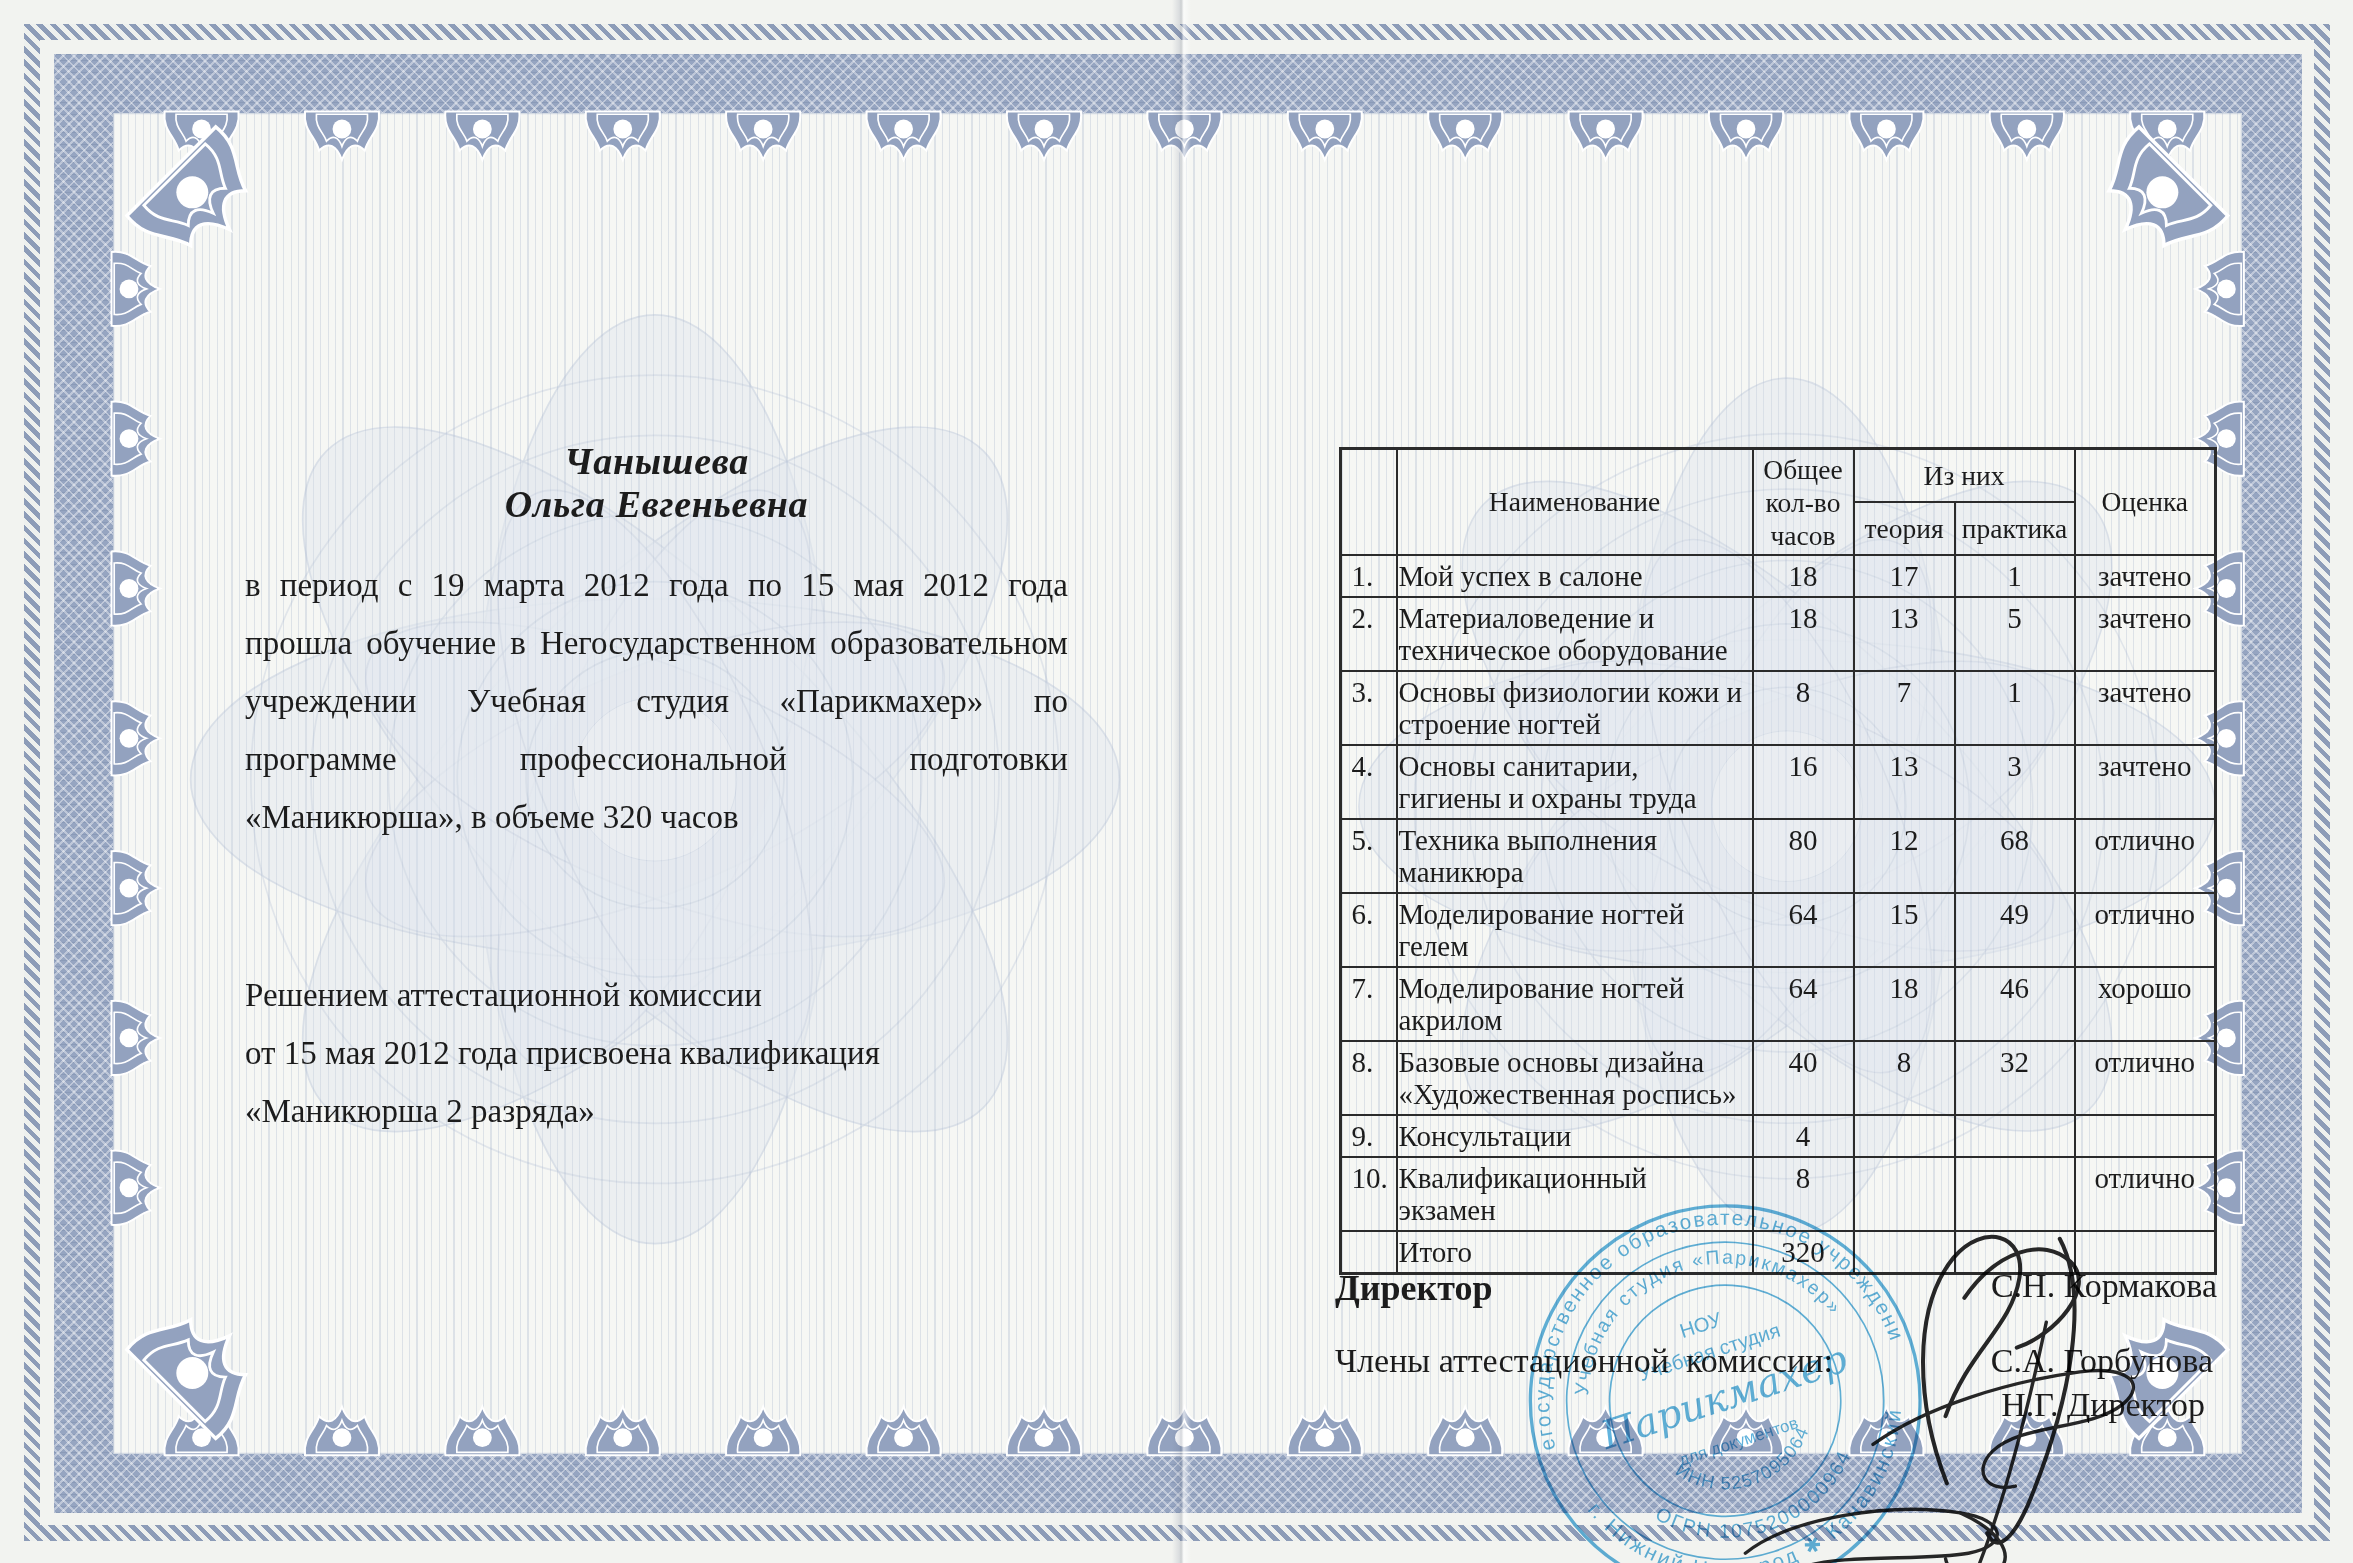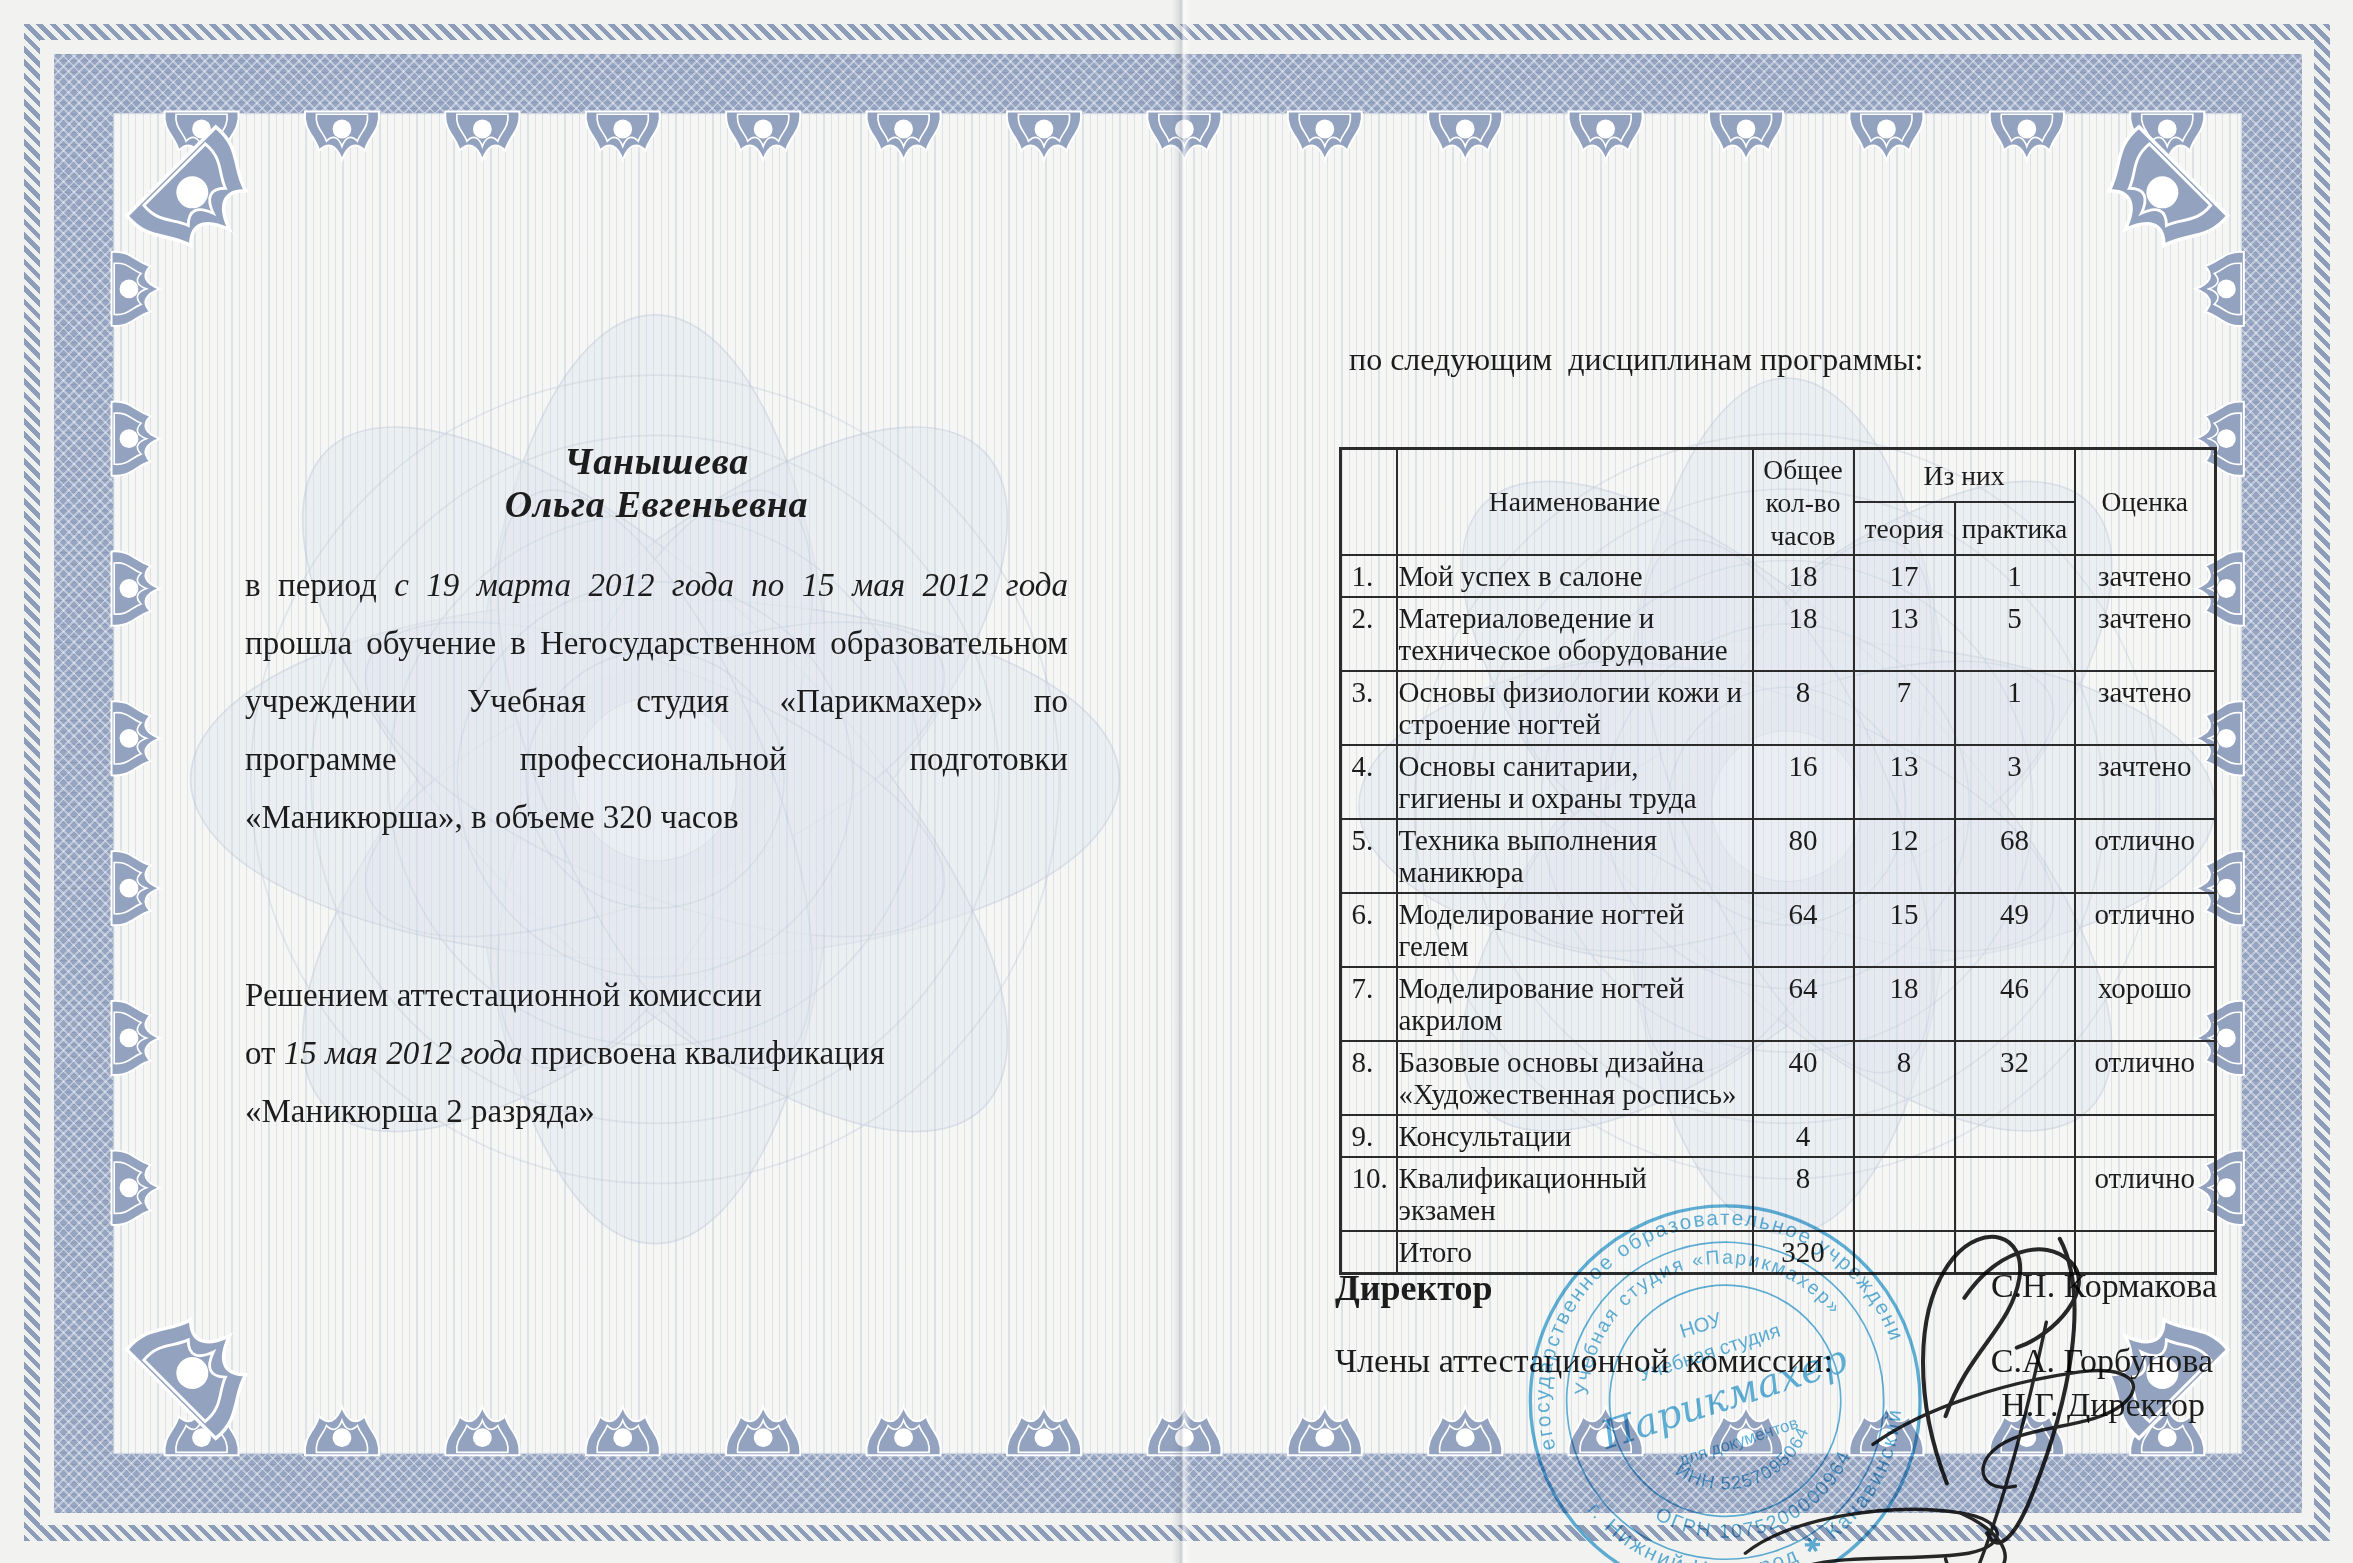--- a/index.html
+++ b/index.html
@@ -23,21 +23,21 @@
   .deco-layer{position:absolute;left:0;top:0;}
   
   .fold{position:absolute;top:0;bottom:0;left:1172px;width:19px;
     background:linear-gradient(90deg,rgba(110,120,145,0) 0%,rgba(110,120,145,.18) 38%,rgba(70,80,100,.22) 48%,rgba(255,255,255,.65) 62%,rgba(255,255,255,0) 100%);}
   
   .name-block{position:absolute;left:245px;top:440px;width:823px;text-align:center;
     font-size:38px;font-weight:bold;font-style:italic;line-height:43px;letter-spacing:0.7px;}
   .para1{position:absolute;left:245px;top:556px;width:823px;font-size:33px;line-height:58px;}
   .para1 .jline{text-align:justify;text-align-last:justify;}
   .para2{position:absolute;left:245px;top:966px;width:873px;font-size:33px;line-height:58px;}
-  .it{font-style:italic;margin-top:26px;}
+  .it{margin-top:26px;}
   .pre{white-space:pre-wrap;}
   
   .intro{position:absolute;left:1349px;top:335px;width:672px;font-size:32px;line-height:48px;}
   .subjects{position:absolute;left:1339px;top:447px;border-collapse:collapse;table-layout:fixed;
     width:874px;font-size:29px;}
   .subjects th,.subjects td{border:2px solid #2b2b2b;padding:4px 8px;background:transparent;}
   .subjects{border:3.4px solid #2b2b2b;}
   .subjects thead th{font-weight:normal;text-align:center;vertical-align:middle;font-size:27.5px;padding:2.7px 4px;border-radius:30px;}
   .subjects thead .th-total div{line-height:33px;}
   .subjects tbody td{vertical-align:top;line-height:32px;}
@@ -166,21 +166,20 @@
 
     <div class="para2">
       <div>Решением аттестационной комиссии</div>
       <div><span class="pre">от </span><span class="it">15 мая 2012 года</span><span class="pre"> присвоена квалификация</span></div>
       <div>«Маникюрша 2 разряда»</div>
     </div>
   </div>
 
   <div>
     <div class="intro">
-      <div class="pre">по следующим  дисциплинам программы:</div>
     </div>
 
     <table class="subjects">
       <colgroup>
         <col style="width:56px">
           <col style="width:356px">
           <col style="width:101px">
         <col style="width:101px">
           <col style="width:120px">
           <col style="width:141px">

